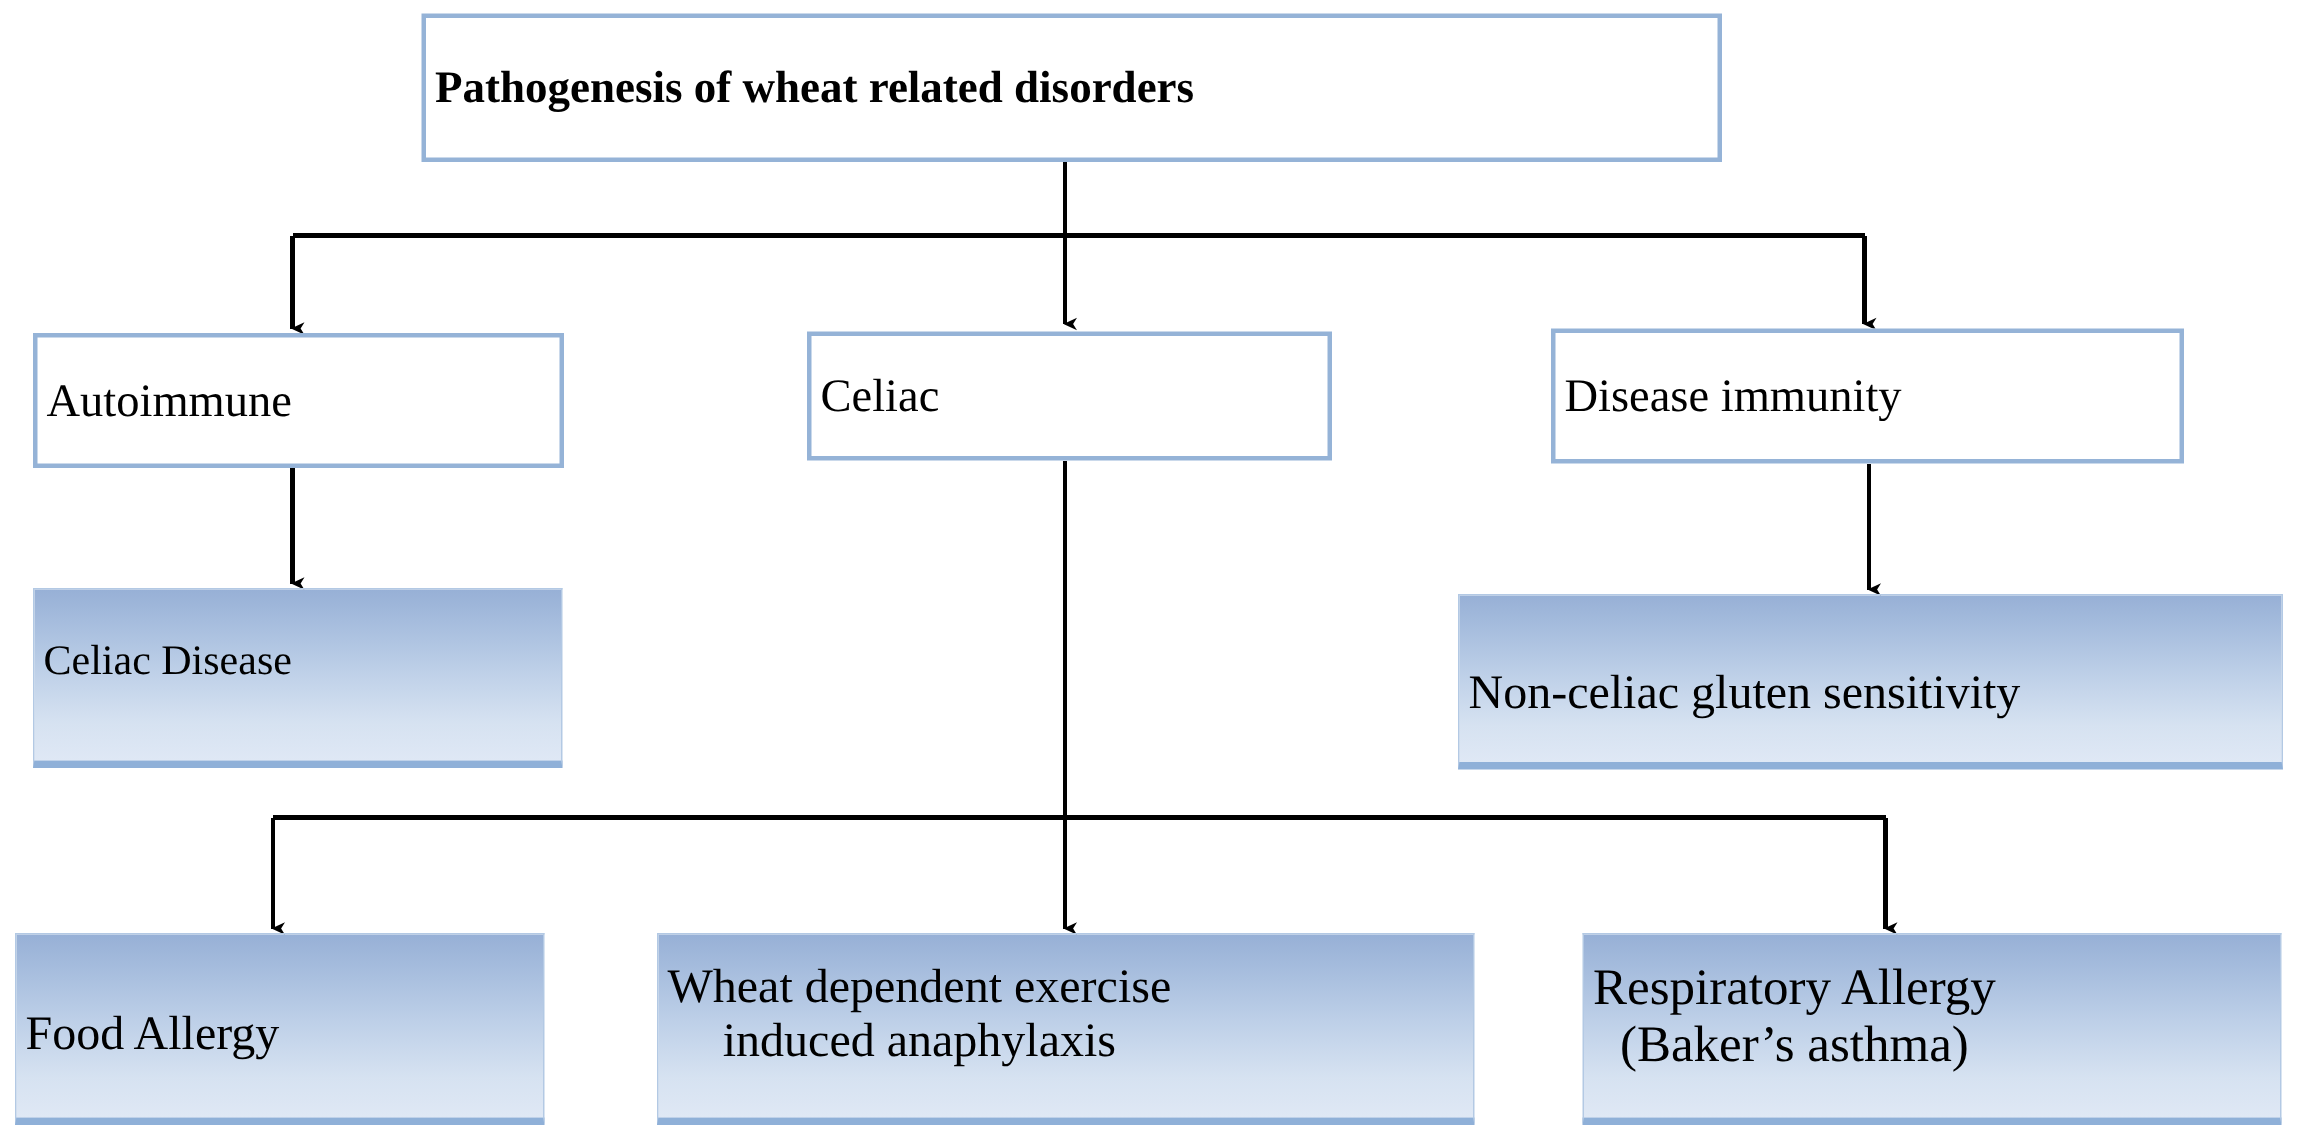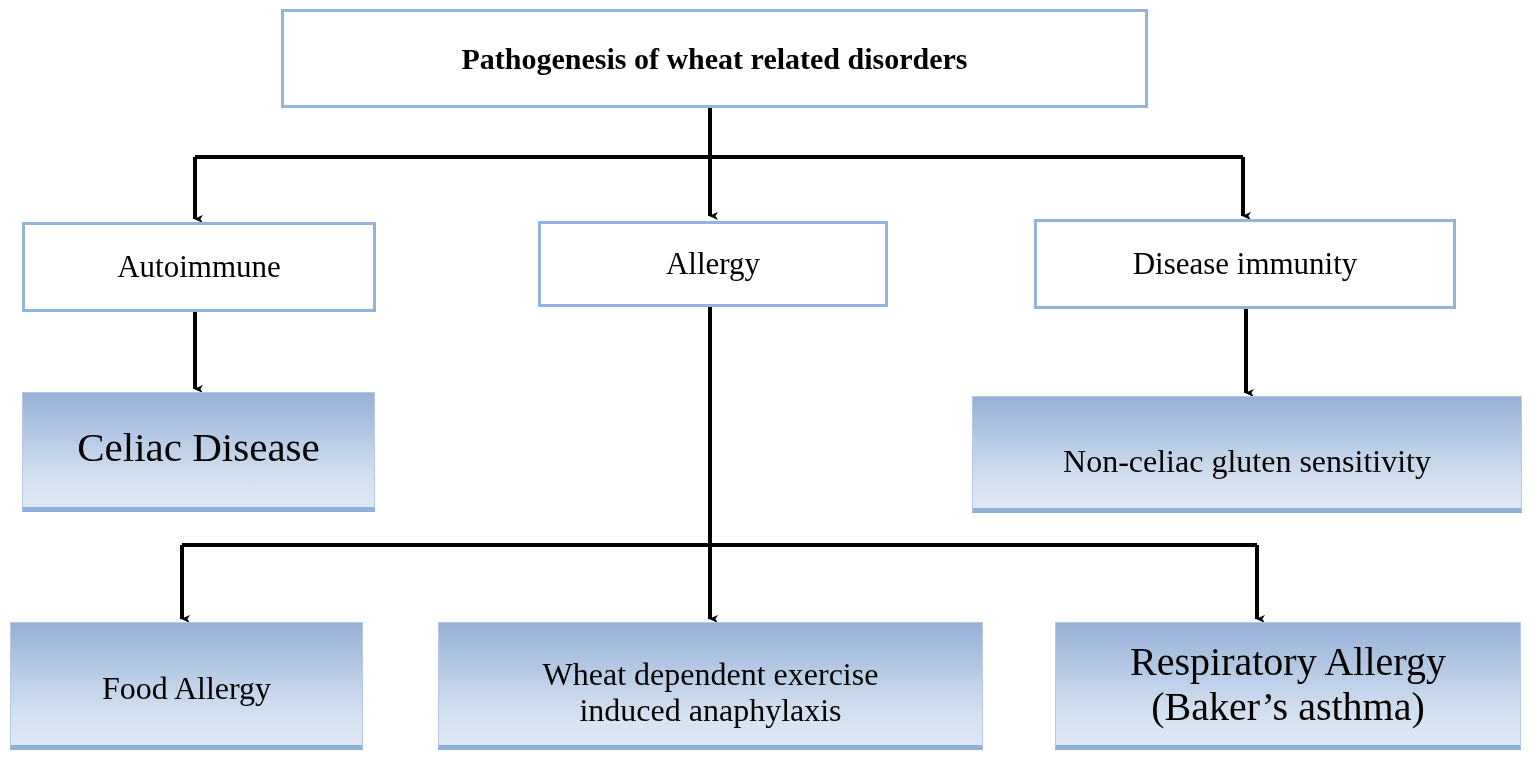--- a/index.html
+++ b/index.html
@@ -23,21 +23,21 @@
     top: 0;
     width: 1535px;
     height: 764px;
     pointer-events: none;
   }
 
   .node {
     position: absolute;
     box-sizing: border-box;
     display: flex;
-    justify-content: center;
+    justify-content: flex-start;
     color: #000000;
     text-align: center;
     line-height: 1.12;
     z-index: 2;
   }
 
   
   .node.plain {
     background: #ffffff;
     border: 3px solid #95b3d7;
@@ -95,37 +95,37 @@
   </svg>
 
   <div id="node-layer">
       <div class="node plain title" style="left: 281px; top: 9px; width: 867px; height: 99px;">
         <span class="node-label" style="font-size: 30px;">Pathogenesis of wheat related disorders</span>
       </div>
       <div class="node plain" style="left: 22px; top: 222px; width: 354px; height: 90px;">
         <span class="node-label" style="font-size: 31px; font-family: Liberation Serif, serif;">Autoimmune</span>
       </div>
       <div class="node plain" style="left: 538px; top: 221px; width: 350px; height: 86px;">
-        <span class="node-label" style="font-size: 31px;">Allergy</span>
+        <span class="node-label" style="font-size: 31px;">Celiac</span>
       </div>
       <div class="node plain" style="left: 1034px; top: 219px; width: 422px; height: 90px;">
         <span class="node-label" style="font-size: 31px;">Disease immunity</span>
       </div>
       <div class="node filled" style="left: 22px; top: 392px; width: 353px; height: 120px;">
-        <span class="node-label" style="font-size: 41px; padding-top: 32px;">Celiac Disease</span>
+        <span class="node-label" style="font-size: 28px; padding-top: 32px;">Celiac Disease</span>
       </div>
       <div class="node filled" style="left: 972px; top: 396px; width: 550px; height: 117px;">
         <span class="node-label" style="font-size: 32px; padding-top: 30px; margin-top: 17px;">Non-celiac gluten sensitivity</span>
       </div>
       <div class="node filled" style="left: 10px; top: 622px; width: 353px; height: 128px;">
         <span class="node-label" style="font-size: 32px; padding-top: 48px;">Food Allergy</span>
       </div>
       <div class="node filled" style="left: 438px; top: 622px; width: 545px; height: 128px;">
-        <span class="node-label" style="font-size: 32px; padding-top: 34px;">Wheat dependent exercise
+        <span class="node-label" style="font-size: 32px; padding-top: 17px;">Wheat dependent exercise
 induced anaphylaxis</span>
       </div>
       <div class="node filled" style="left: 1055px; top: 622px; width: 466px; height: 128px;">
-        <span class="node-label" style="font-size: 40px; padding-top: 17px;">Respiratory Allergy
+        <span class="node-label" style="font-size: 34px; padding-top: 17px;">Respiratory Allergy
 (Baker’s asthma)</span>
       </div>
     </div>
 
 </div>
 
 </body></html>

